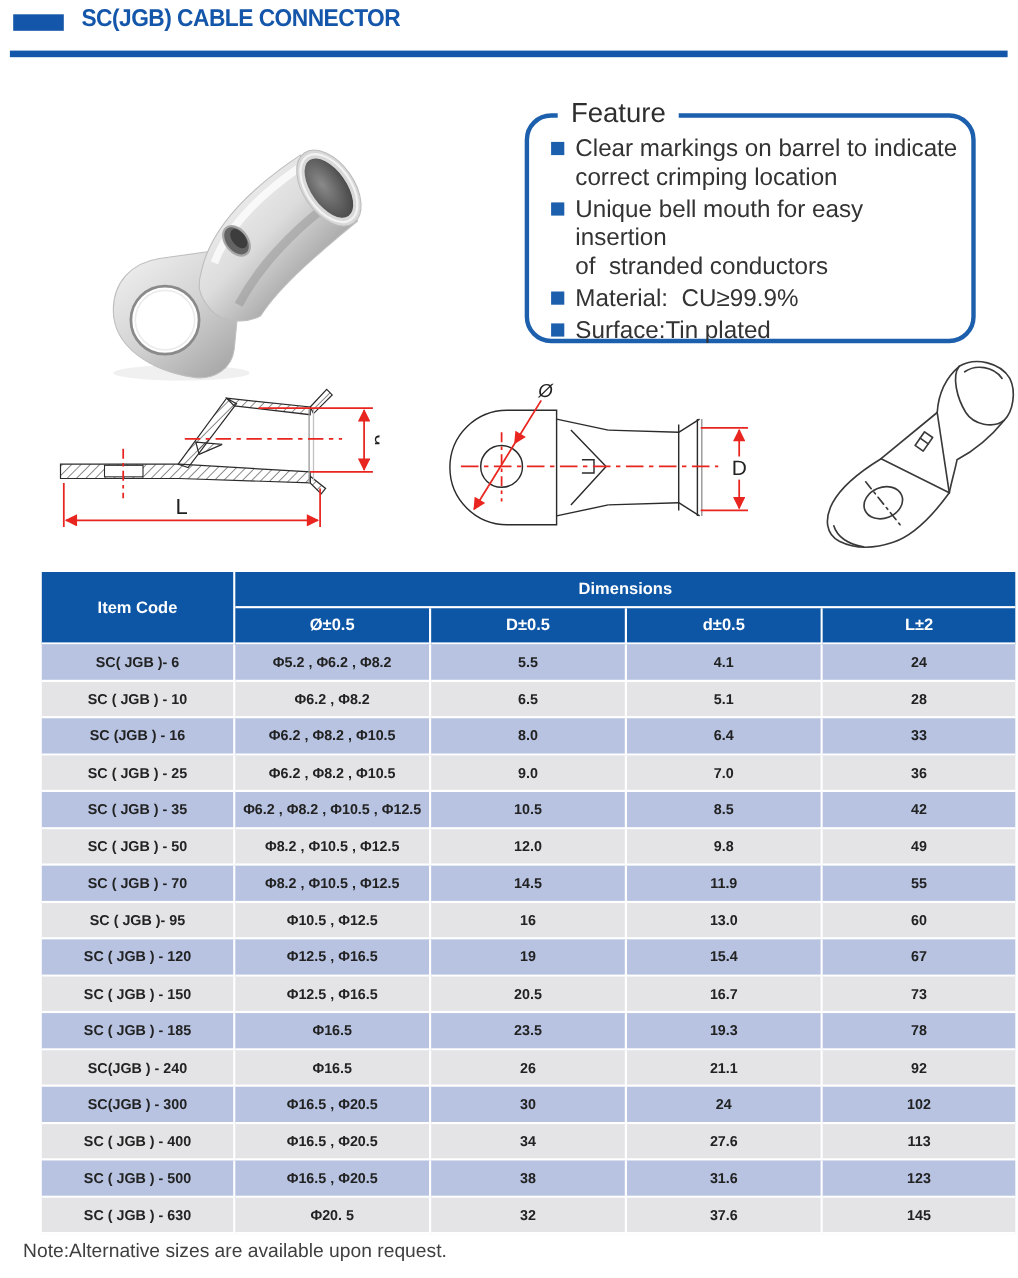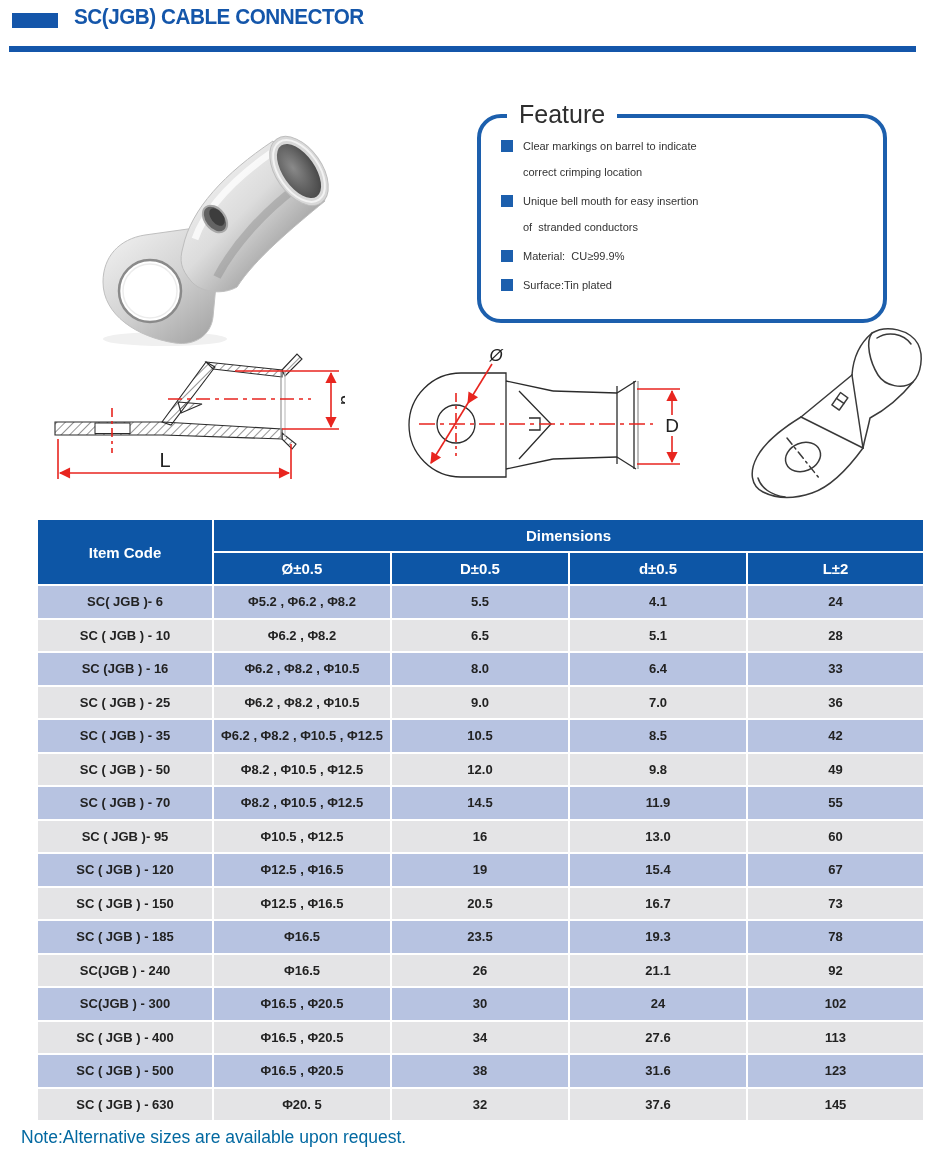--- a/index.html
+++ b/index.html
@@ -9,25 +9,25 @@
   .brand-block { position:absolute; left:12px; top:13px; width:46px; height:15px; background:#1456aa; }
   .page-title  { position:absolute; left:74px; top:4px; font-size:22px; font-weight:bold; color:#1456aa;
                  letter-spacing:-0.5px; transform:scaleX(0.94); transform-origin:left top; white-space:nowrap; }
   .title-rule  { position:absolute; left:9px; top:46px; width:907px; height:6px; background:#1456aa; }
 
   
   .product-photo { position:absolute; left:95px; top:88px; width:350px; height:262px; }
 
   
   .feature-box   { position:absolute; left:477px; top:103px; width:402px; height:201px;
-                   border:4px solid #1c5fad; border-radius:24px;margin-top:11px; }
+                   border:4px solid #1c5fad; border-radius:24px; }
   .feature-title { position:absolute; top:-18px; left:26px; background:#ffffff; padding:0 12px;
                    font-size:25px; color:#2e2e2e; }
   .feature-list  { list-style:none; margin:15px 0 0 0; padding:0 12px 0 20px; }
-  .feature-item  { display:flex; gap:10px; font-size:11px; color:#333333; line-height:26px;
+  .feature-item  { display:flex; gap:10px; font-size:22px; color:#333333; line-height:26px;
                    white-space:pre-wrap; margin-bottom:3px; }
   .bullet-square { flex:0 0 12px; width:12px; height:12px; background:#1c5fad; margin-top:7px; }
 
   
   .drawing { position:absolute; }
   #side-view  { left:45px;  top:340px; }
   #front-view { left:395px; top:345px; }
   #persp-view { left:735px; top:320px; }
   svg text { font-family:"Liberation Sans", sans-serif; fill:#222; }
   .blk { stroke:#2b2b2b; stroke-width:1.3; fill:none; }
@@ -39,21 +39,21 @@
   .spec-table { position:absolute; left:38px; top:520px; width:885px; border-collapse:separate; border-spacing:0;
                 table-layout:fixed; }
   .spec-table th, .spec-table td { border-right:2px solid #fff; border-bottom:2px solid #fff;
                 text-align:center; vertical-align:middle; padding:0; }
   .spec-table th:last-child, .spec-table td:last-child { border-right:none; }
   .spec-table thead th { background:#0d56a6; color:#ffffff; font-size:15px; font-weight:bold; height:31px; }
   .spec-table tbody td { font-size:13px; font-weight:bold; color:#222222; height:31.5px; }
   tr.row-blue td { background:#b7c3e1;text-align:center; }
   tr.row-grey td { background:#e4e4e6; }
 
-  .note-text { position:absolute; left:21px; top:1127px; font-size:17.5px; color:#0369a1; }
+  .note-text { position:absolute; left:21px; top:1127px; font-size:17.5px; color:#404040; }
 </style>
 </head>
 <body>
 
 <div class="brand-block"></div>
 <div class="page-title">SC(JGB) CABLE CONNECTOR</div>
 <div class="title-rule"></div>
 
 <svg class="product-photo" viewBox="0 0 350 260" width="350" height="262">
   <defs>

